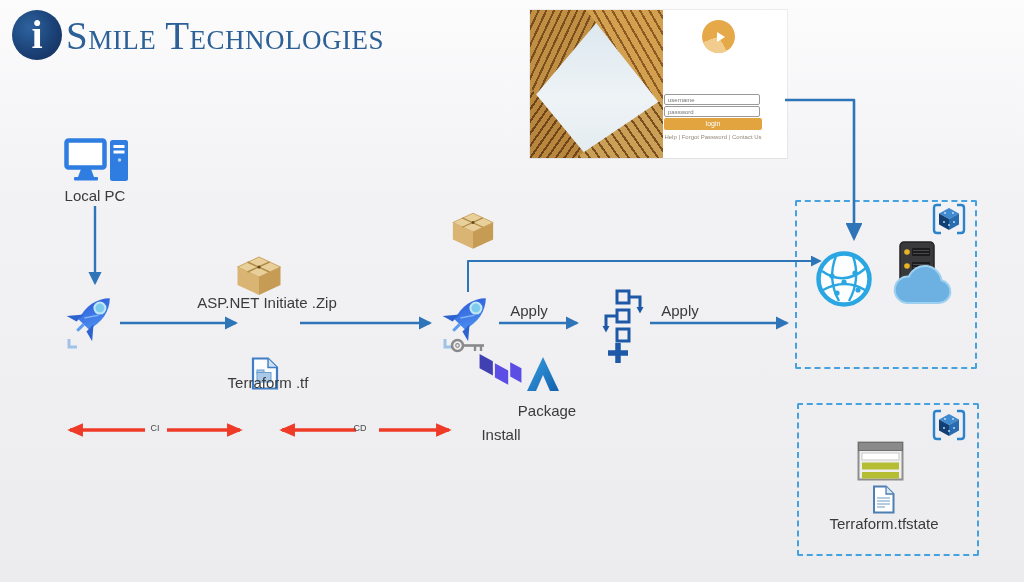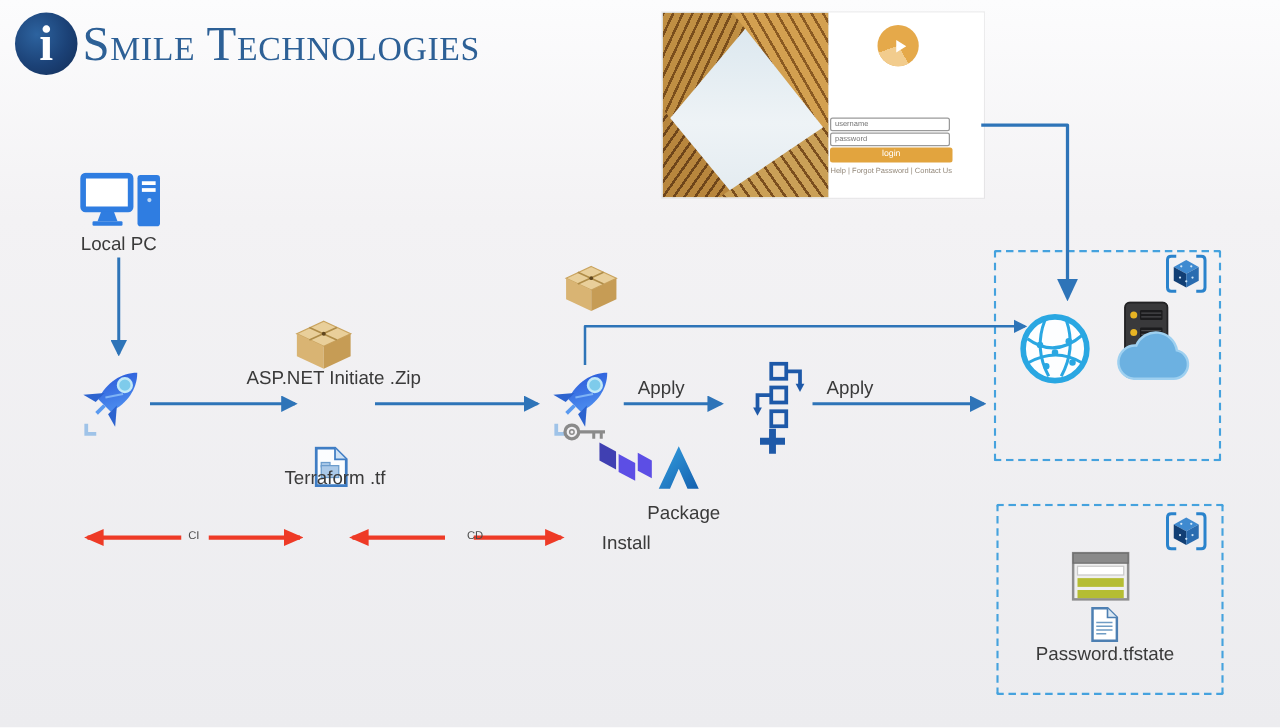--- a/index.html
+++ b/index.html
@@ -289,17 +289,17 @@
     <path d="M5 13 H18 M5 16 H18 M5 19 H18 M5 22 H13" stroke="#6f9cc4" stroke-width="1.2"></path>
   </svg>
 
   <div class="lbl" style="left:95px;top:187px">Local PC</div>
   <div class="lbl" style="left:267px;top:294px">ASP.NET Initiate .Zip</div>
   <div class="lbl" style="left:268px;top:374px">Terraform .tf</div>
   <div class="lbl" style="left:529px;top:302px">Apply</div>
   <div class="lbl" style="left:680px;top:302px">Apply</div>
   <div class="lbl" style="left:501px;top:426px">Install</div>
   <div class="lbl" style="left:547px;top:402px">Package</div>
-  <div class="lbl" style="left:884px;top:515px">Password.tfstate</div>
+  <div class="lbl" style="left:884px;top:515px">Terraform.tfstate</div>
   <div class="lbl lbl-red" style="left:155px;top:423px">CI</div>
-  <div class="lbl lbl-red" style="left:380px;top:423px">CD</div>
+  <div class="lbl lbl-red" style="left:360px;top:423px">CD</div>
 
 </div>
 
 </body></html>

